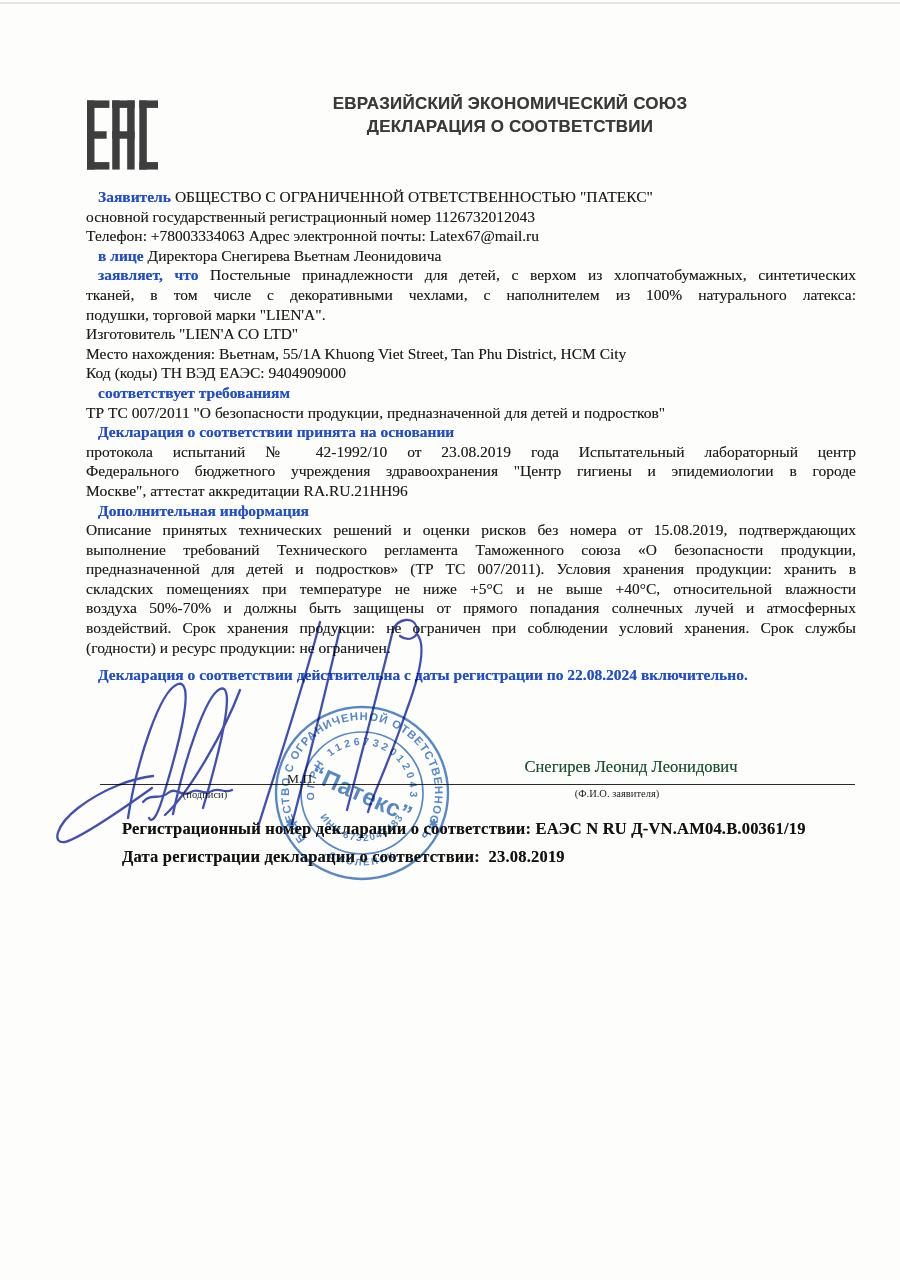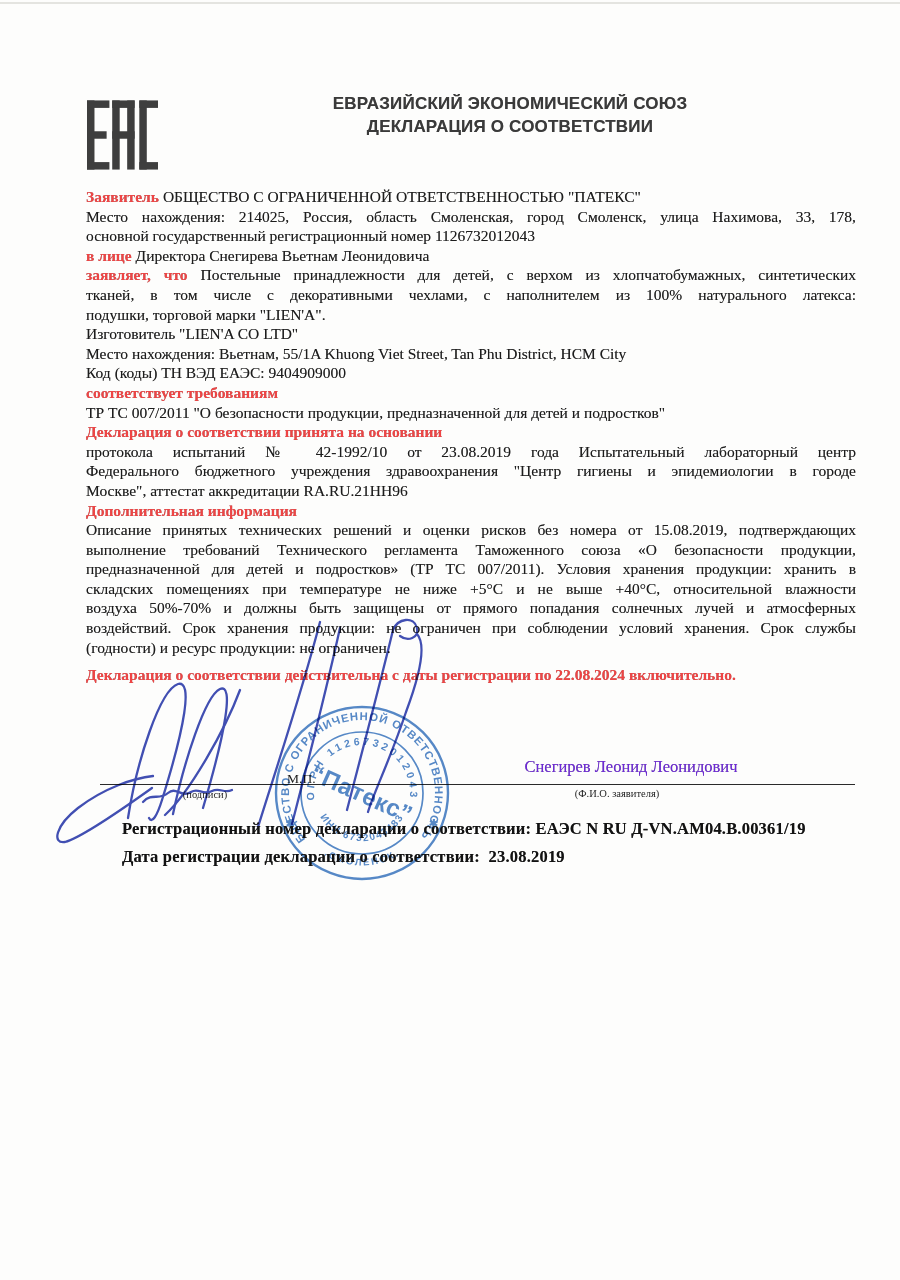--- a/index.html
+++ b/index.html
@@ -15,27 +15,27 @@
          font-family:"Liberation Sans",sans-serif;font-weight:bold;font-size:17px;
          line-height:22.5px;color:#3a3a3a;letter-spacing:.2px;
          text-shadow:0 0 .6px rgba(58,58,58,.55);}
 
   
   .docbody{position:absolute;left:86px;top:187px;width:770px;font-size:15.5px;
            color:#1d1d1d;text-shadow:0 0 .45px rgba(29,29,29,.5);}
   .line{height:19.6px;line-height:19.6px;white-space:nowrap;}
   .line.j{white-space:normal;text-align:justify;text-align-last:justify;}
   .line.g{margin-top:8px;}
-  .b{font-weight:bold;color:#ef4444;}
+  .b{font-weight:bold;color:#1d4ed8;margin-left:12px;}
 
   
   .sig-rule{position:absolute;left:100px;top:784px;width:755px;height:0;
             border-top:1.6px solid #2a2a2a;}
   .applicant-name{position:absolute;left:461px;top:757px;width:340px;text-align:center;
-                  font-size:16.5px;color:#6d28d9;text-shadow:0 0 .45px rgba(29,29,29,.5);}
+                  font-size:16.5px;color:#14532d;text-shadow:0 0 .45px rgba(29,29,29,.5);}
   .caption{position:absolute;font-size:10.5px;color:#242424;text-align:center;}
   .cap-sign{left:145px;top:789px;width:120px;}
   .cap-fio{left:542px;top:788px;width:150px;}
   .mp{position:absolute;left:287px;top:771px;font-size:13.5px;color:#1d1d1d;}
 
   
   .footer-line{position:absolute;left:92px;font-weight:bold;font-size:16.5px;color:#121212;
                white-space:pre;letter-spacing:.2px;text-shadow:0 0 .45px rgba(18,18,18,.5);margin-left:30px;}
   .reg{top:819px;}
   .date{top:847px;}
@@ -75,22 +75,22 @@
     </g>
   </svg>
 
   <div class="title">
     <div>ЕВРАЗИЙСКИЙ ЭКОНОМИЧЕСКИЙ СОЮЗ</div>
     <div>ДЕКЛАРАЦИЯ О СООТВЕТСТВИИ</div>
   </div>
 
   <div class="docbody">
       <div class="line"><span class="b">Заявитель </span><span>ОБЩЕСТВО С ОГРАНИЧЕННОЙ ОТВЕТСТВЕННОСТЬЮ "ПАТЕКС"</span></div>
-      <div class="line j"><span>Место нахождения: 214025, Россия, область Смоленская, город Смоленск, улица Нахимова, 33, 178,</span></div>
       <div class="line"><span>основной государственный регистрационный номер 1126732012043</span></div>
+      <div class="line"><span>Телефон: +78003334063 Адрес электронной почты: Latex67@mail.ru</span></div>
       <div class="line"><span class="b">в лице </span><span>Директора Снегирева Вьетнам Леонидовича</span></div>
       <div class="line j"><span class="b">заявляет, что </span><span>Постельные принадлежности для детей, с верхом из хлопчатобумажных, синтетических</span></div>
       <div class="line j"><span>тканей, в том числе с декоративными чехлами, с наполнителем из 100% натурального латекса:</span></div>
       <div class="line"><span>подушки, торговой марки "LIEN'A".</span></div>
       <div class="line"><span>Изготовитель "LIEN'A CO LTD"</span></div>
       <div class="line"><span>Место нахождения: Вьетнам, 55/1A Khuong Viet Street, Tan Phu District, HCM City</span></div>
       <div class="line"><span>Код (коды) ТН ВЭД ЕАЭС: 9404909000</span></div>
       <div class="line"><span class="b">соответствует требованиям</span></div>
       <div class="line"><span>ТР ТС 007/2011 "О безопасности продукции, предназначенной для детей и подростков"</span></div>
       <div class="line"><span class="b">Декларация о соответствии принята на основании</span></div>

